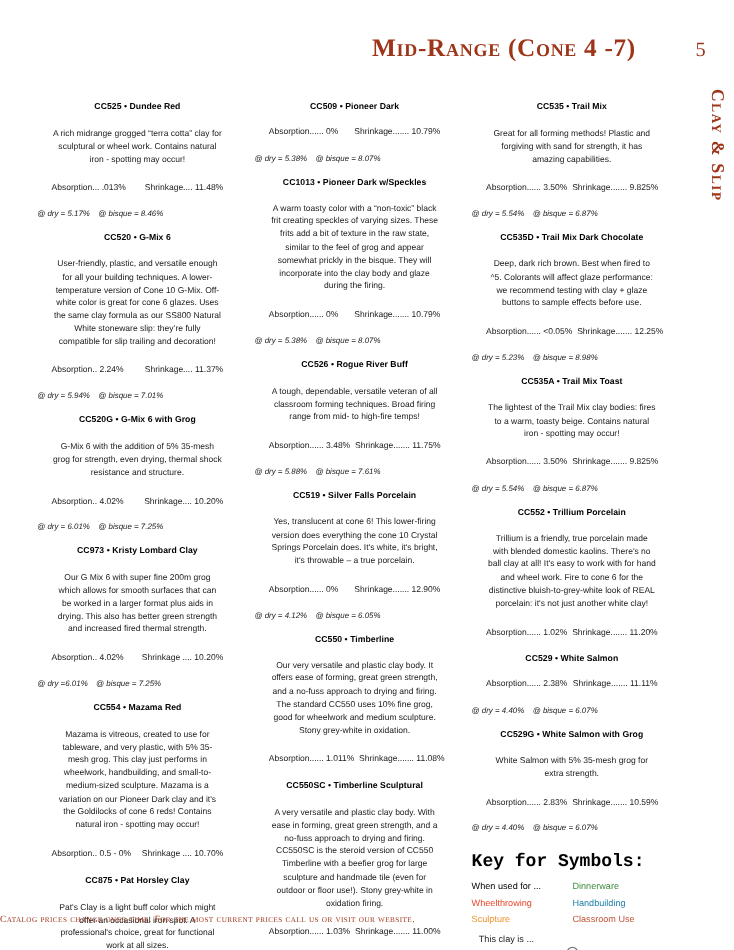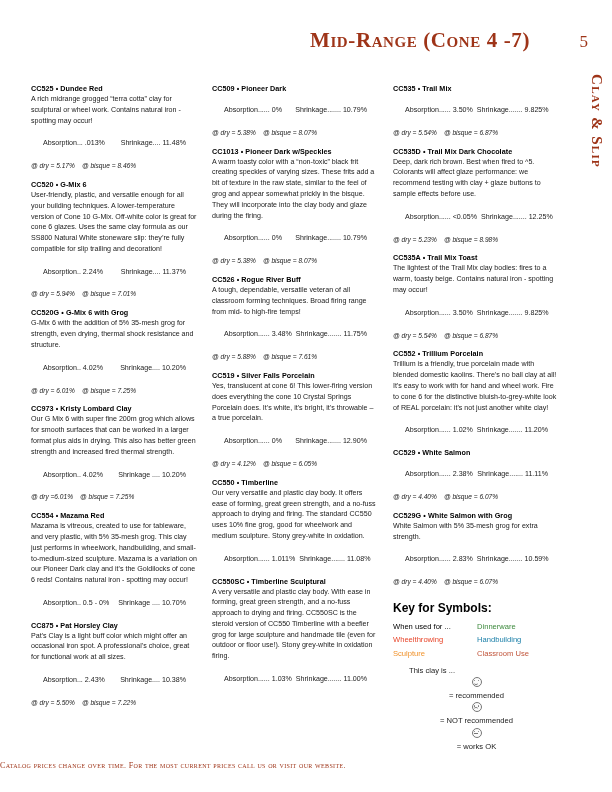--- a/index.html
+++ b/index.html
@@ -88,27 +88,28 @@
   }
 
   .entry { margin-bottom: 9px; }
   .entry-title {
     font-size: 7.2px;
     font-weight: bold;
     color: #000;
     margin: 0 0 1px 0;
     line-height: 1.25;
     letter-spacing: 0.05px;
+    text-align: center;
   }
   .entry-desc {
     font-size: 7.1px;
     line-height: 1.52;
-    margin: 0;
+    margin: 13px;
     color: #1a1a1a;
-    text-align: left;
+    text-align: center;
   }
   .entry-stats {
     font-size: 7.1px;
     line-height: 1.52;
     margin: 12px;
     color: #1a1a1a;
     display: flex;
     white-space: nowrap;
   }
   .stat-abs { flex: 0 0 auto; }
@@ -122,37 +123,38 @@
     white-space: nowrap;
   }
   .entry-sub .gap { display: inline-block; width: 7px; }
 
   
   .key-box {
     margin-top: 14px;
     width: 167px;
   }
   .key-title {
-    font-size: 12px;
+    font-size: 15px;
     font-weight: bold;
     color: #000;
     margin: 0 0 6px 0;
+    font-family: Liberation Mono, monospace;
   }
   .key-grid {
     display: grid;
     grid-template-columns: 84px auto;
     row-gap: 2px;
     font-size: 7.6px;
     margin-bottom: 7px;
   }
   .key-grid span { line-height: 1.5; }
   .key-thisclay {
     font-size: 7.6px;
     color: #1a1a1a;
-    margin: 0 0 2px 16px;
+    margin: 0 0 2px 6px;
   }
   .key-sym-row {
     font-size: 7.6px;
     line-height: 1.6;
     color: #1a1a1a;
     display: flex;
     align-items: center;
     gap: 3px;
     flex-direction: column;
   }
@@ -367,20 +369,21 @@
         <span class="stat-shr">Shrinkage....... 11.00%</span>
       </div>
     </div>
 
   </div>
 
   <div class="column">
 
     <div class="entry">
       <div class="entry-title">CC535 • Trail Mix</div>
+      <div class="entry-desc">Great for all forming methods! Plastic and forgiving with sand for strength, it has amazing capabilities.</div>
       <div class="entry-stats">
         <span class="stat-abs">Absorption...... 3.50%</span>
         <span class="stat-shr">Shrinkage....... 9.825%</span>
       </div>
       <div class="entry-sub">
         <span>@ dry = 5.54%</span><span class="gap"></span><span>@ bisque = 6.87%</span>
       </div>
     </div>
 
     <div class="entry">

